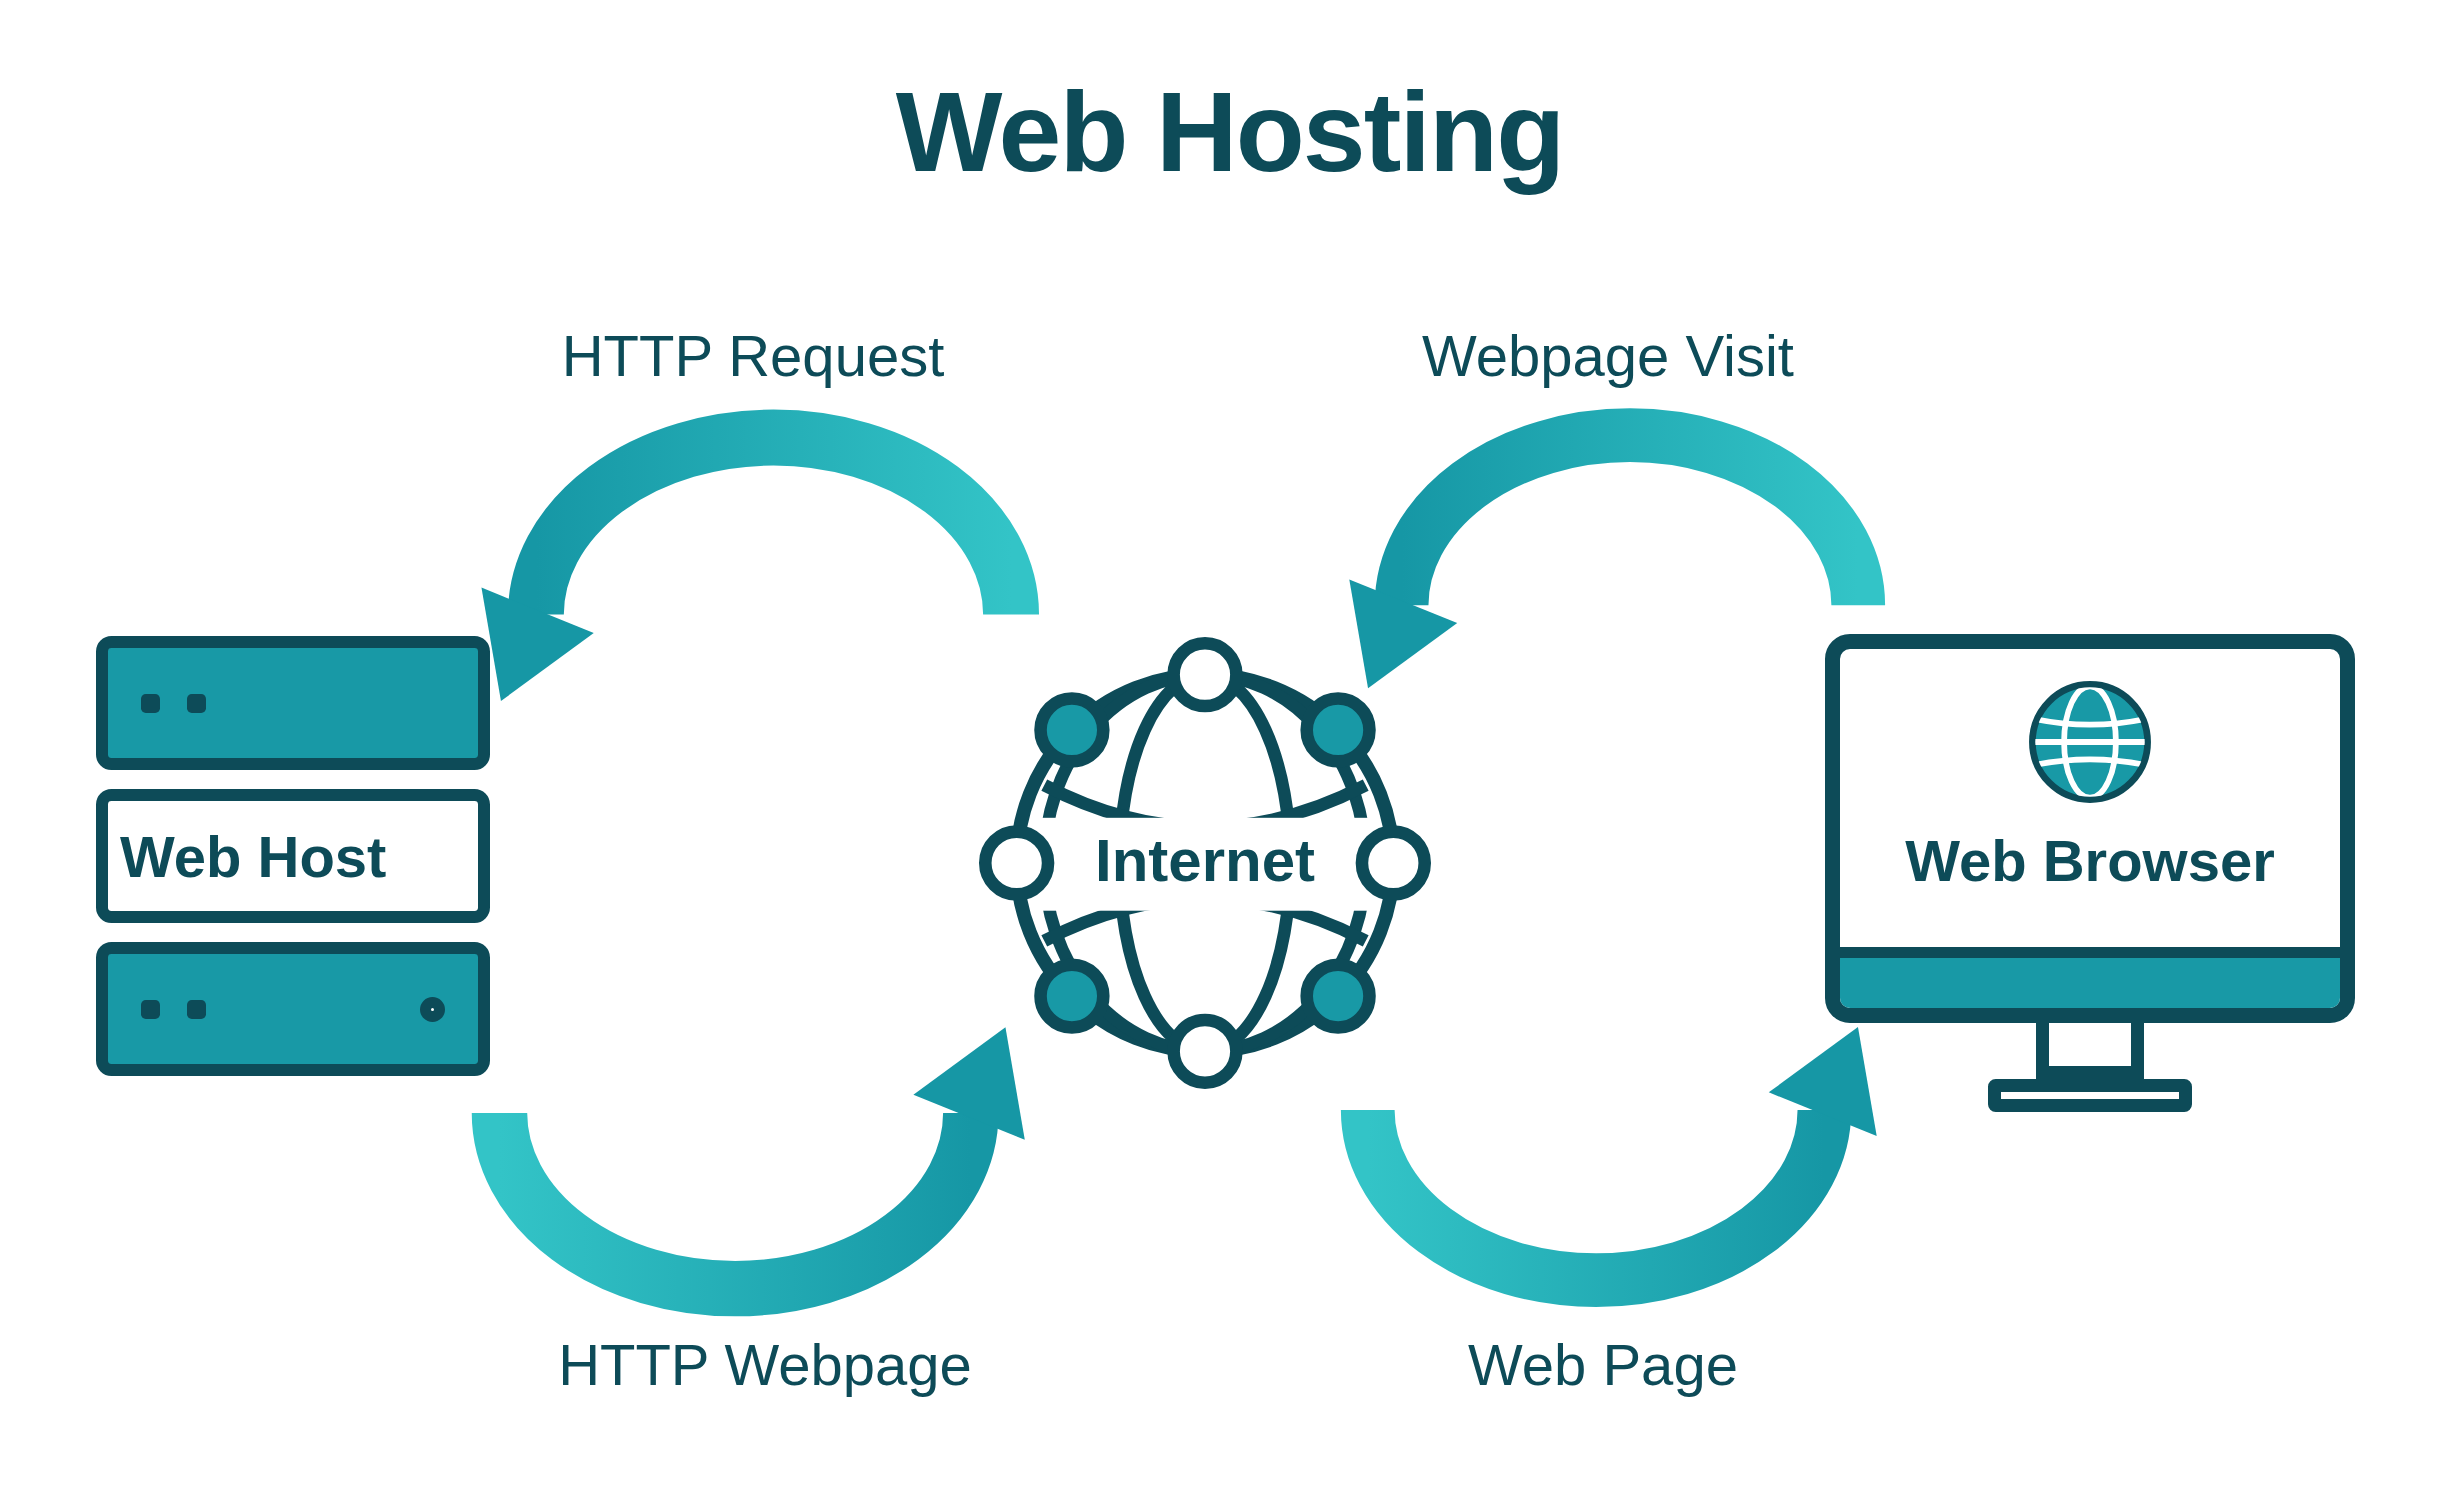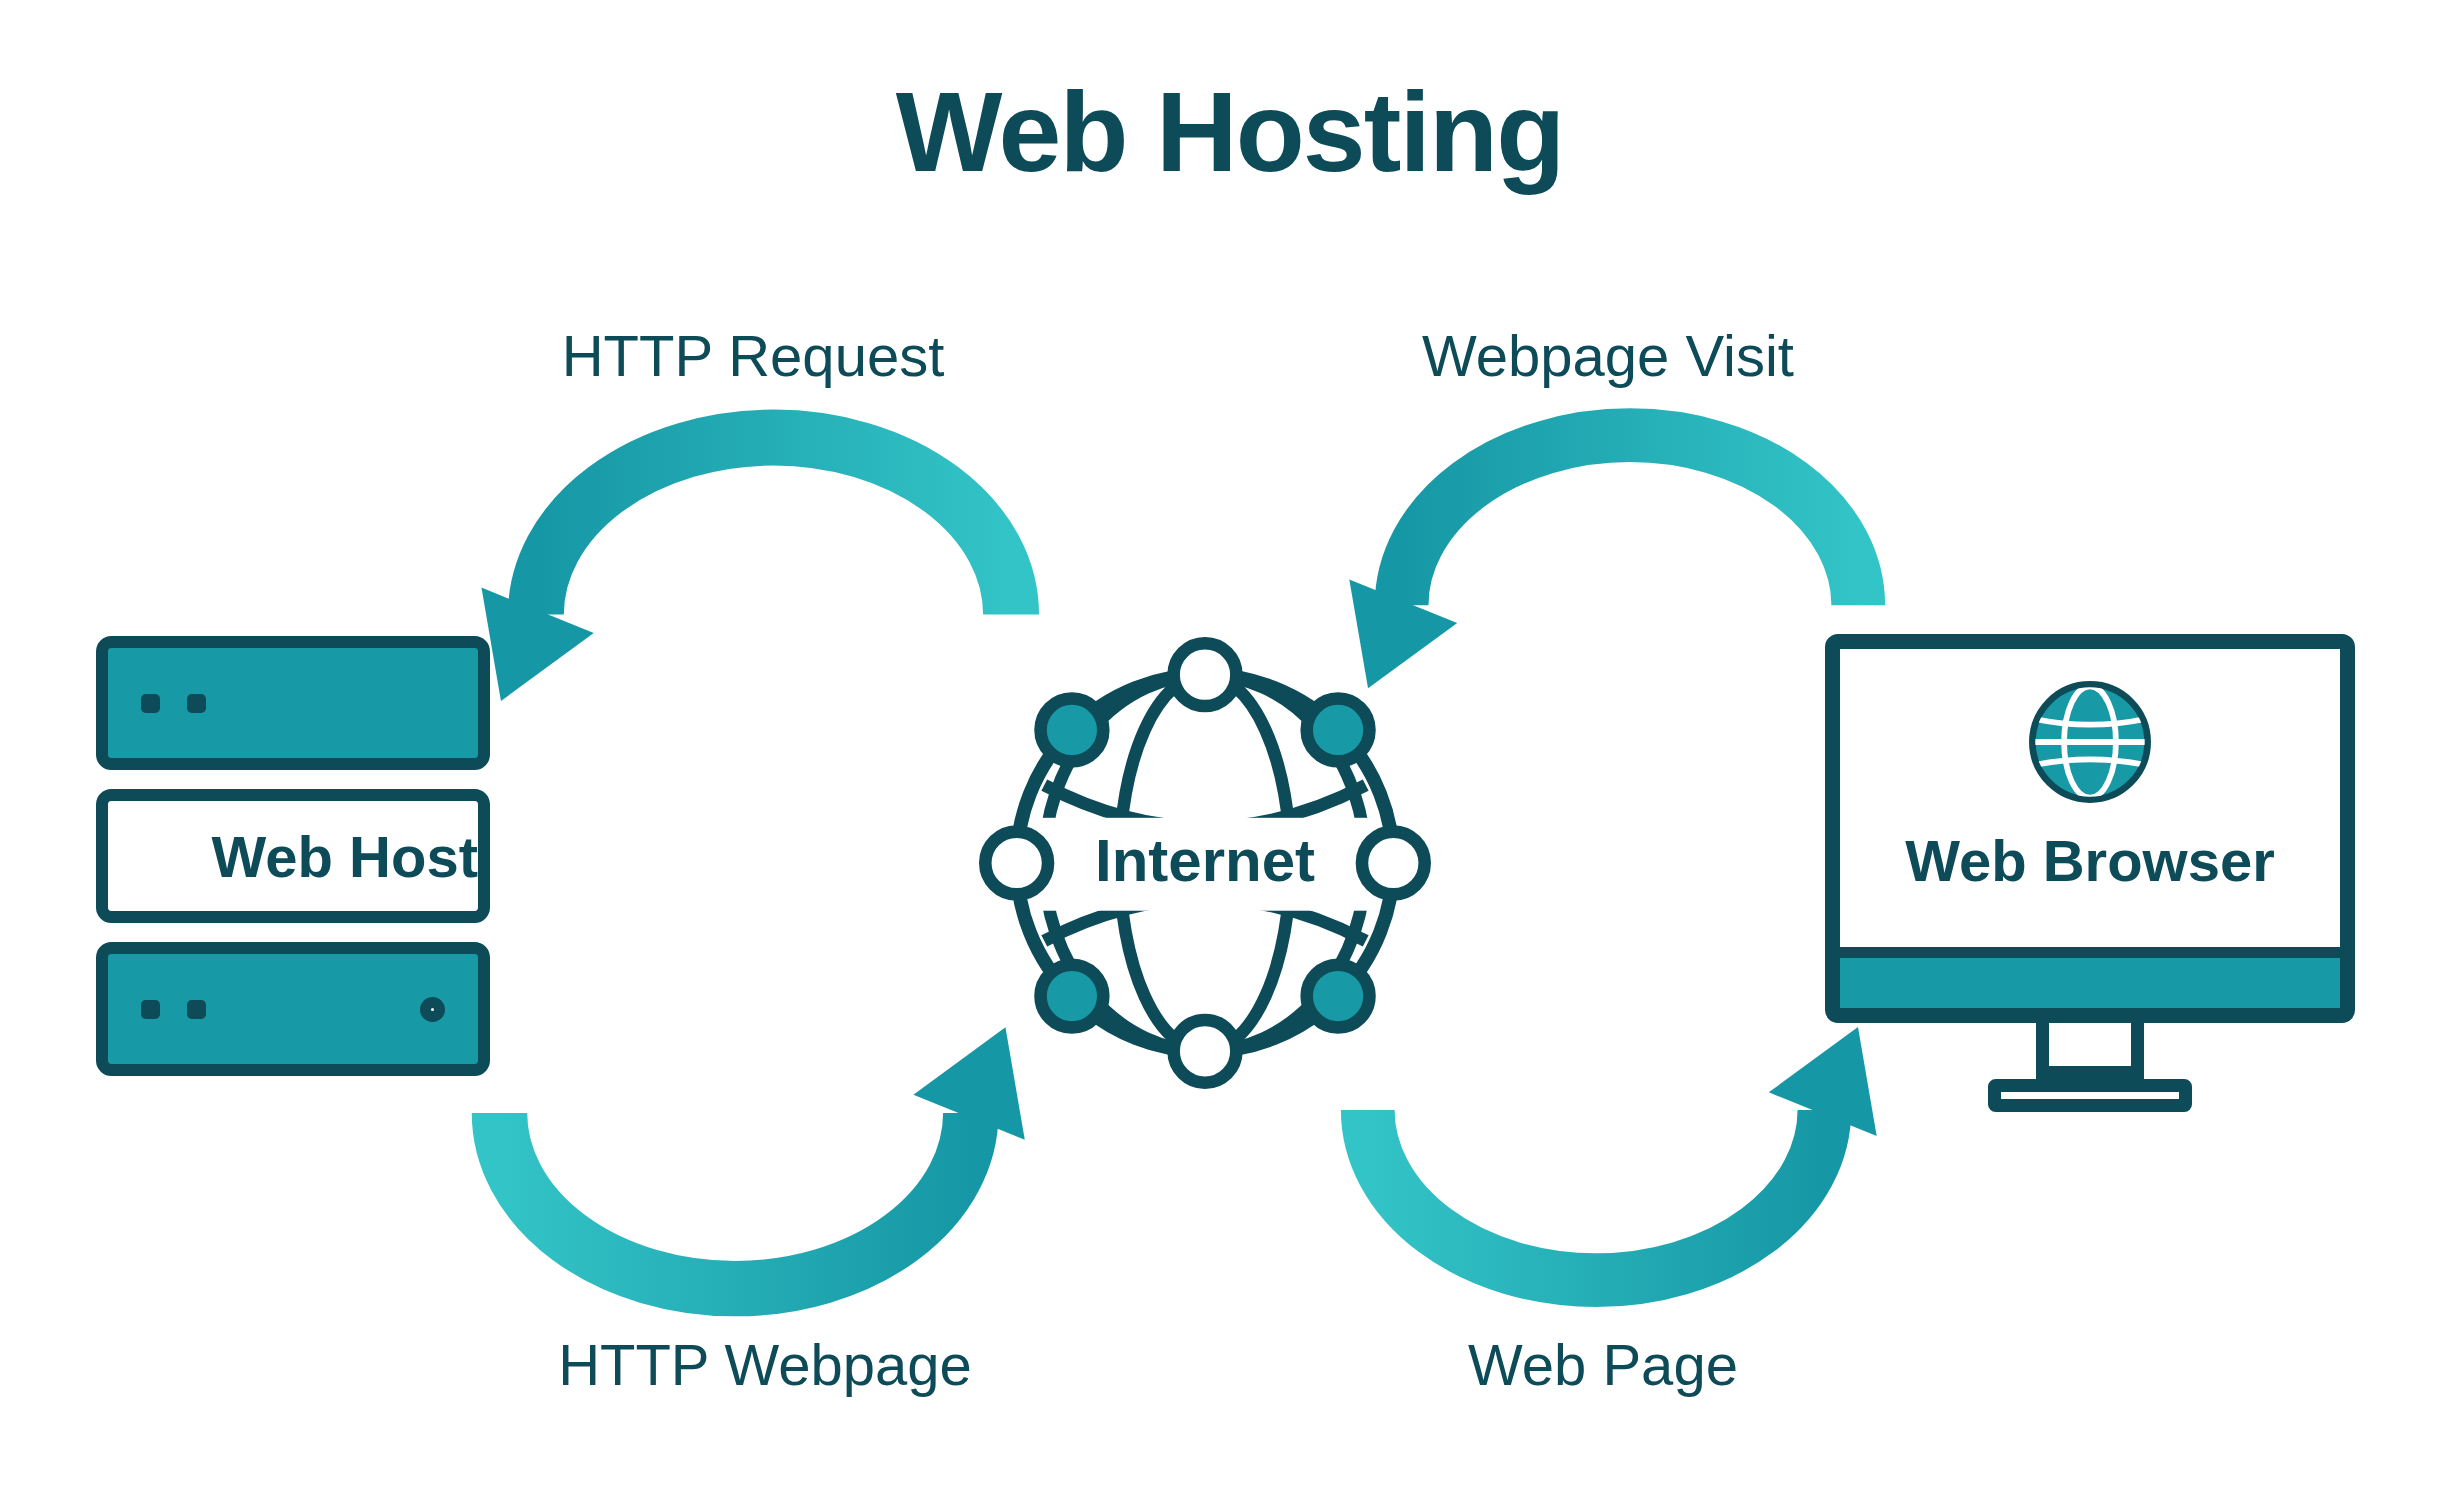--- a/index.html
+++ b/index.html
@@ -38,21 +38,21 @@
   .arr-br{left:1314px;top:1016px;width:591px;transform:rotate(180deg);}
 
   
   .server{position:absolute;left:96px;top:636px;width:394px;}
   .slab{
     height:134px;border:12.5px solid var(--dark-teal);border-radius:15.4px;
     margin-bottom:19px;display:flex;align-items:center;padding:0 33px;
     background:var(--teal);
   }
   .slab:last-child{margin-bottom:0;}
-  .slab-mid{background:#fff;justify-content:flex-end;padding:0;}
+  .slab-mid{background:#fff;justify-content:flex-start;padding:12px;}
   .server-label{font-size:58px;font-weight:700;color:var(--dark-teal);}
   .dot{width:19px;height:19px;border-radius:4.8px;background:var(--dark-teal);margin-right:27px;}
   .power-light{
     margin-left:auto;width:25px;height:25px;border-radius:50%;
     background:#fff;border:11.5px solid var(--dark-teal);
   }
 
   
   .globe{position:absolute;left:979px;top:637px;width:452px;height:452px;}
   .globe svg{display:block;width:100%;height:100%;overflow:visible;}
@@ -64,21 +64,21 @@
   .internet-label{
     position:absolute;left:979px;top:826px;width:452px;text-align:center;
     font-size:60px;font-weight:700;color:var(--dark-teal);
   }
 
   
   .monitor{position:absolute;left:1821px;top:634px;width:538px;
     display:flex;flex-direction:column;align-items:center;}
   .screen{
     position:relative;width:530px;height:389px;background:#fff;
-    border:15.4px solid var(--dark-teal);border-radius:13px;overflow:hidden;
+    border:15.4px solid var(--dark-teal);border-radius:25px;overflow:hidden;
     display:flex;flex-direction:column;align-items:center;
   }
   .screen .browser-globe{margin-top:21px;width:144px;height:144px;}
   .browser-label{margin-top:13.4px;font-size:58px;font-weight:700;color:var(--dark-teal);}
   .screen-bar{
     position:absolute;left:0;right:0;bottom:0;height:61px;
     background:var(--teal);border-top:11.5px solid var(--dark-teal);
   }
   .bg-globe{fill:var(--teal);stroke:var(--dark-teal);stroke-width:7;}
   .bg-lines{stroke:#fff;stroke-width:6;fill:none;}

